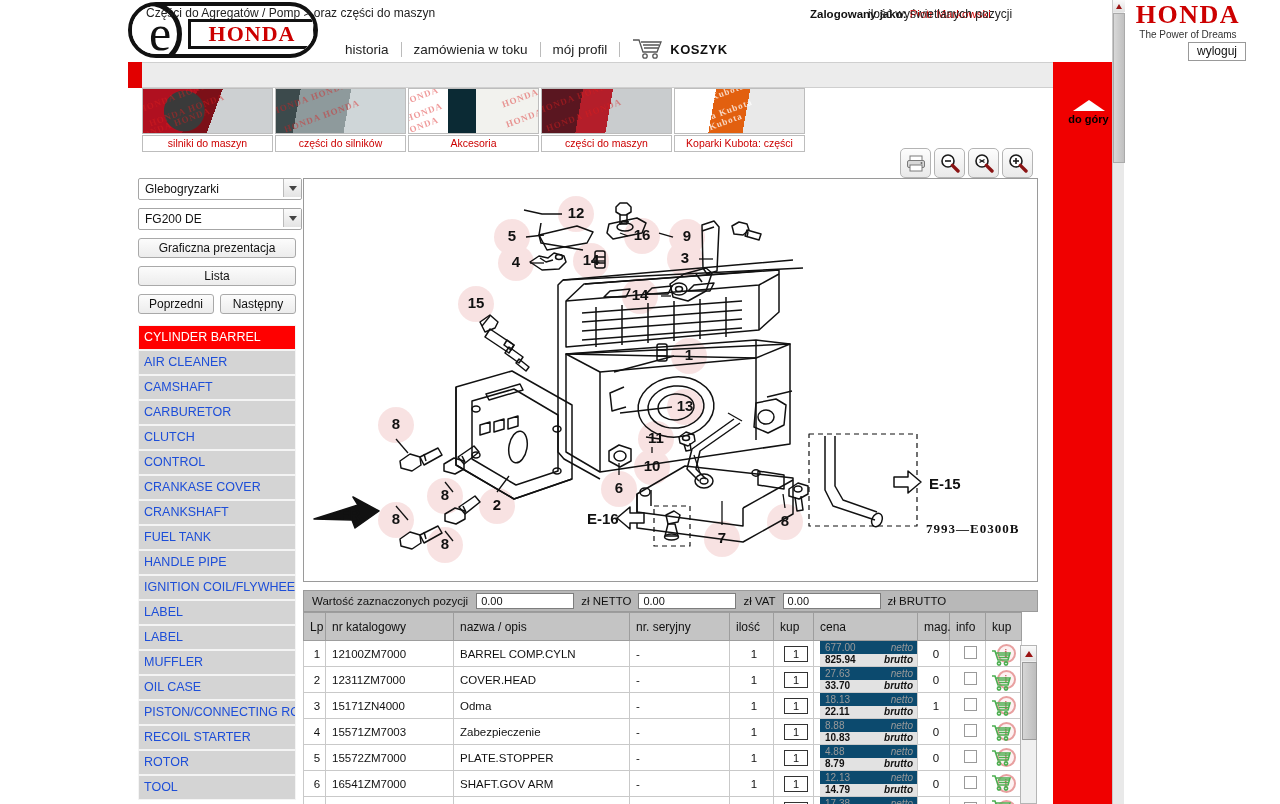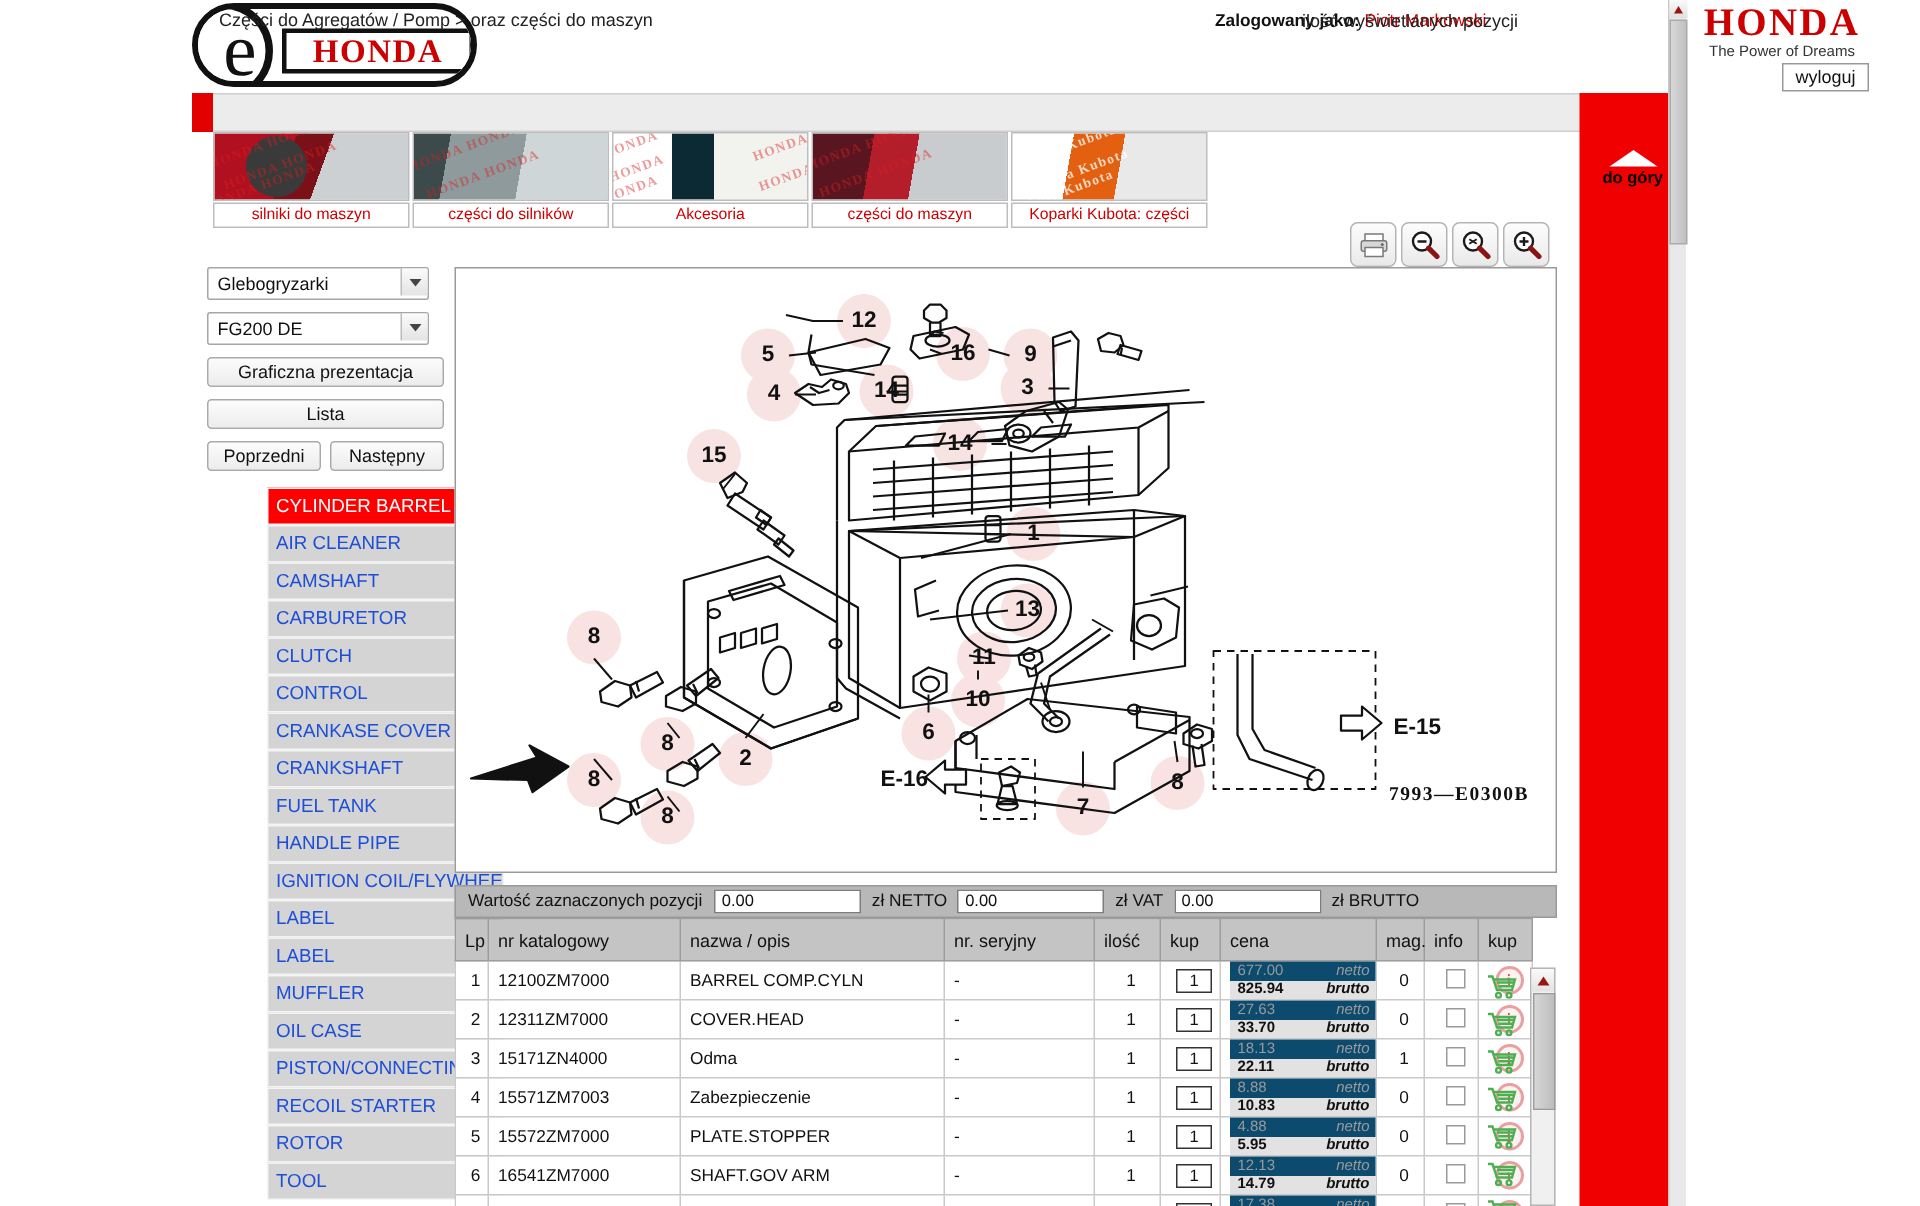--- a/index.html
+++ b/index.html
@@ -121,21 +121,21 @@
   .t5 .pic { background:linear-gradient(100deg,#ffffff 0 30%, #e2600f 30% 55%, #e9e9e9 55% 100%); }
   .wm {
     position:absolute; inset:0; color:rgba(220,30,30,.45);
     font-size:9px; font-weight:bold; letter-spacing:1px; overflow:hidden;
     font-family:"Liberation Serif", serif;
   }
   .wm span { position:absolute; transform:rotate(-20deg); white-space:nowrap; }
 
   
   #leftcol { position:absolute; left:138px; top:178px; width:162px; height:626px; }
-  .selwrap { position:relative; width:148px; height:22px; margin-bottom:8px; }
+  .selwrap { position:relative; width:164px; height:22px; margin-bottom:8px; }
   .selwrap .selbox {
     position:absolute; inset:0; background:#fff; border:1px solid #a6a6a6;
     border-radius:2px; font-size:12px; line-height:20px; padding-left:6px;
     color:#111; overflow:hidden; white-space:nowrap;
   }
   .selwrap .arrow {
     position:absolute; right:1px; top:1px; width:18px; height:18px;
     background:linear-gradient(#fbfbfb,#e3e3e3); border-left:1px solid #bbb;
     display:flex; align-items:center; justify-content:center;
   }
@@ -148,21 +148,21 @@
     color:#111; cursor:pointer;
   }
   .btnrow { display:flex; gap:6px; margin-bottom:11px; }
   .btnhalf {
     width:76px; height:20px;
     background:linear-gradient(#fcfcfc,#ececec); border:1px solid #a9a9a9;
     border-radius:3px; font-size:12px; text-align:center; line-height:18px;
     color:#111; cursor:pointer;
   }
 
-  #catlist { width:158px;margin-left:40px; }
+  #catlist { width:158px; }
   .catitem {
     width:158px; height:25px; background:#d4d4d4; border:1px solid #f4f4f4;
     font-size:12.5px; color:#1d4ed8; line-height:23px; padding-left:5px;
     white-space:nowrap; overflow:hidden; cursor:pointer;
   }
   .catitem.active { background:#FF0000; color:#ffffff; }
 
   
   #diagtoolbar { position:absolute; left:900px; top:148px; width:134px; height:30px; display:flex; gap:3px; }
   .tbbtn {
@@ -271,20 +271,38 @@
 
   <div id="header">
 
     <div id="logo">
       <div class="ering"></div>
       <div class="eletter">e</div>
       <div class="hondaword">HONDA</div>
     </div>
 
 
+    <div id="navsecond">
+      <span class="nsitem">historia</span>
+      <span class="nsitem">zamówienia w toku</span>
+      <span class="nsitem">mój profil</span>
+      <span class="cartwrap">
+        <span>
+          <svg width="34" height="24" viewBox="0 0 34 24">
+            <g fill="none" stroke="#555" stroke-width="1.3">
+              <path d="M3 4 L9 4 L13 16 L27 16 L31 6 L11 6"></path>
+              <path d="M13 9 L29 9 M14 12 L28 12"></path>
+              <circle cx="15" cy="20" r="2.2"></circle>
+              <circle cx="25" cy="20" r="2.2"></circle>
+            </g>
+          </svg>
+        </span>
+        <span class="koszyk">KOSZYK</span>
+      </span>
+    </div>
 
     <div id="loginfo">
       <span>Zalogowany jako:</span>
       <span class="uname">Piotr Markowski</span>
     </div>
 
     <div id="hondabrand">
       <div class="bigword">HONDA</div>
       <div class="tag">The Power of Dreams</div>
     </div>
@@ -802,21 +820,21 @@
           <td>-</td>
           <td class="c">1</td>
           <td class="c"><span class="qtybox">1</span></td>
           <td class="pricecell">
             <div class="pricegrid">
               <div class="prow net">
                   <span class="pv">4.88</span>
                   <span class="pt">netto</span>
                 </div>
               <div class="prow gro">
-                  <span class="pv">5.95</span>
+                  <span class="pv">8.79</span>
                   <span class="pt">brutto</span>
                 </div>
             </div>
           </td>
           <td class="c">0</td>
           <td class="c"><span class="chk"></span></td>
           <td class="c"><span class="infoic">i</span></td>
         </tr>
 
         <tr>

